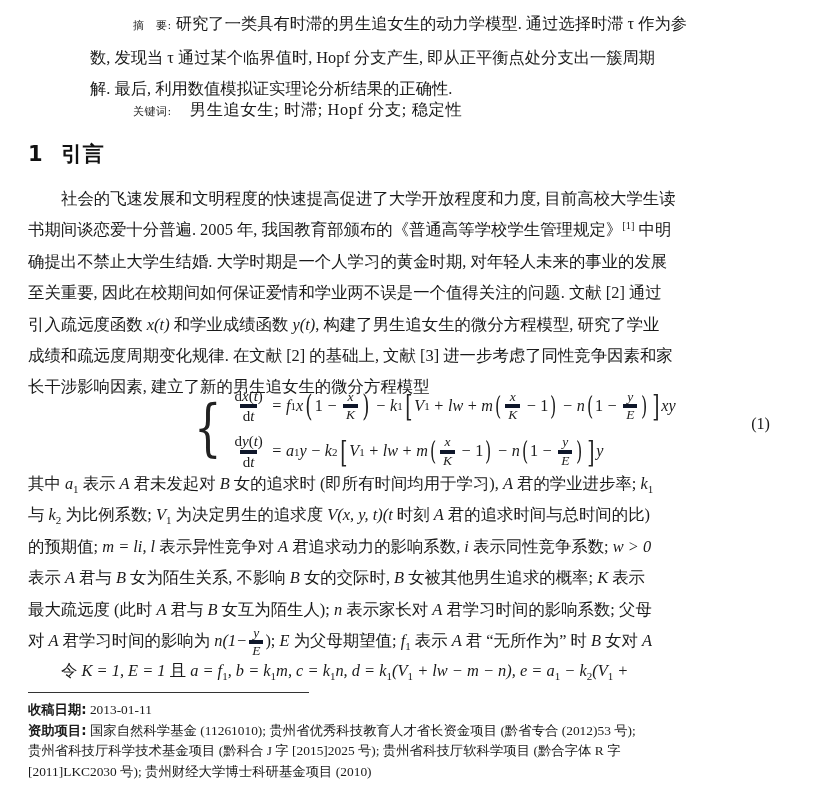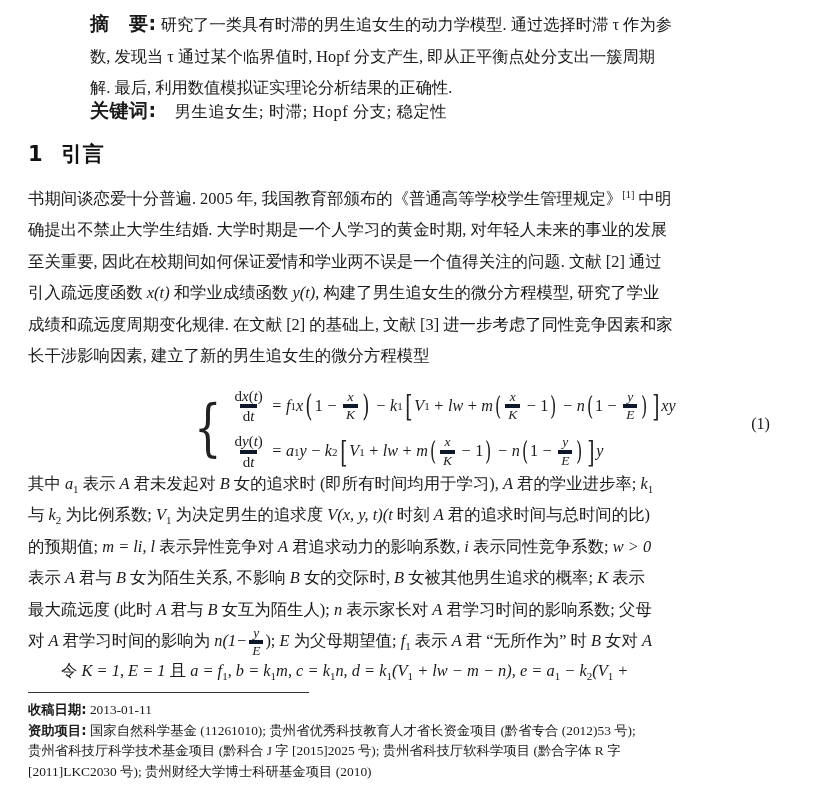--- a/index.html
+++ b/index.html
@@ -32,23 +32,24 @@
   }
   .abs-line {
     font-size: 16.3px;
     line-height: 31.5px;
     text-align: justify;
     text-justify: inter-character;
     white-space: nowrap;
   }
   .lbl {
     font-family: "DejaVu Sans", "Liberation Sans", sans-serif;
-    font-weight: bold;
-    font-size: 19px;
+    font-weight: normal;
+    font-size: 11px;
     letter-spacing: 0.5px;
+    margin-left: 43px;
   }
   .kw-block {
     position: absolute;
     left: 90px;
     top: 96px;
     width: 678px;
     font-size: 16.3px;
     line-height: 28px;
     white-space: nowrap;
   }
@@ -210,20 +211,21 @@
   <div class="kw-block">
     <span class="lbl">关键词:</span>
     <span class="kw-text">男生追女生; 时滞; Hopf 分支; 稳定性</span>
   </div>
 
   <div class="sec-head">
     <span class="sec-num">1</span><span>引言</span>
   </div>
 
   <div class="body-block b1" id="p1">
+      <div class="bline"><span class="ind"></span><span>社会的飞速发展和文明程度的快速提高促进了大学开放程度和力度, 目前高校大学生读</span></div>
       <div class="bline"><span>书期间谈恋爱十分普遍. 2005 年, 我国教育部颁布的《普通高等学校学生管理规定》</span><sup class="ref">[1]</sup><span> 中明</span></div>
       <div class="bline"><span>确提出不禁止大学生结婚. 大学时期是一个人学习的黄金时期, 对年轻人未来的事业的发展</span></div>
       <div class="bline"><span>至关重要, 因此在校期间如何保证爱情和学业两不误是一个值得关注的问题. 文献 [2] 通过</span></div>
       <div class="bline"><span>引入疏远度函数 </span><i>x(t)</i><span> 和学业成绩函数 </span><i>y(t)</i><span>, 构建了男生追女生的微分方程模型, 研究了学业</span></div>
       <div class="bline"><span>成绩和疏远度周期变化规律. 在文献 [2] 的基础上, 文献 [3] 进一步考虑了同性竞争因素和家</span></div>
       <div class="bline"><span>长干涉影响因素, 建立了新的男生追女生的微分方程模型</span></div>
     </div>
 
   <div class="eq-wrap">
     <div class="eq-inner">

